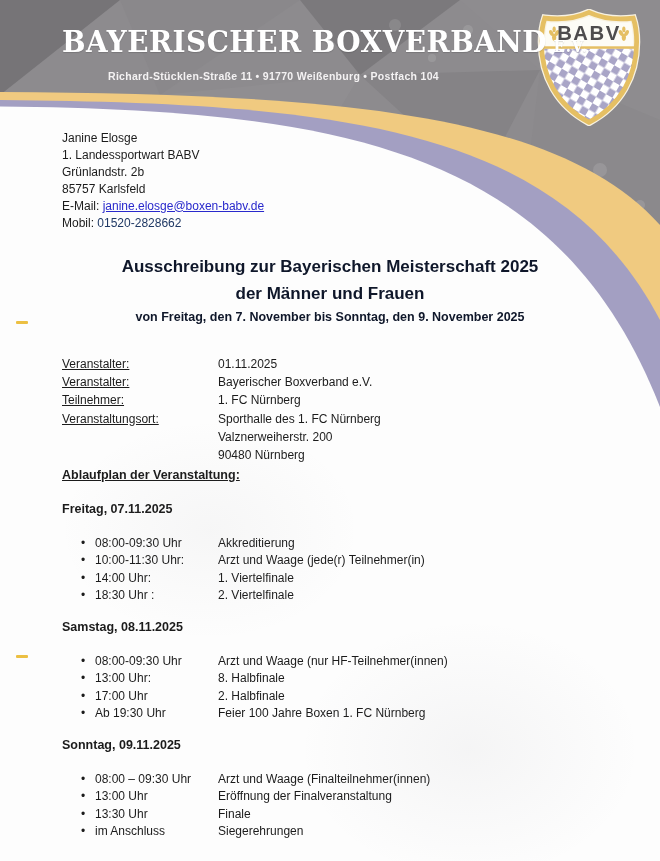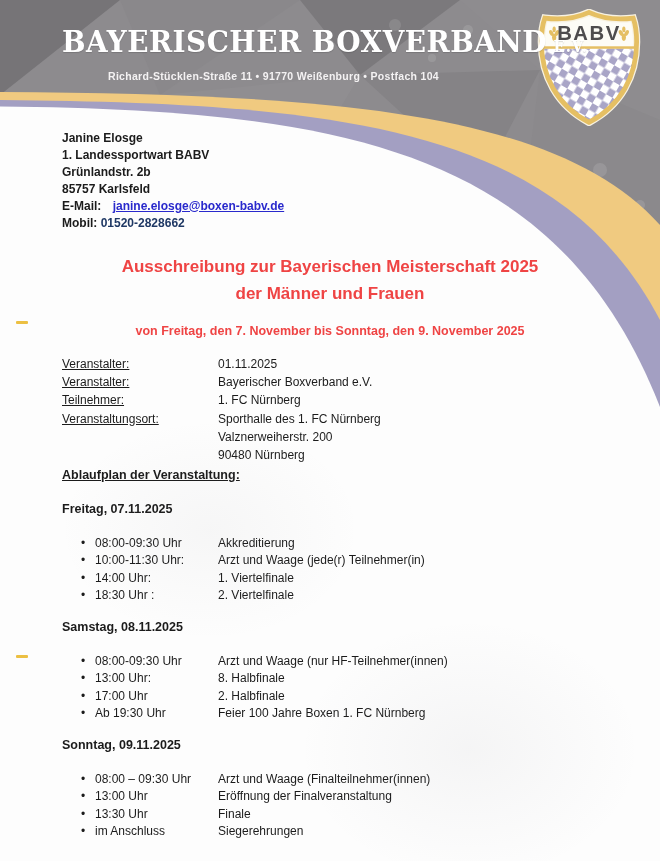--- a/index.html
+++ b/index.html
@@ -17,27 +17,27 @@
     transform:scaleX(0.93); transform-origin:left center;
     text-shadow:0 1px 1px rgba(0,0,0,0.15);
   }
   .org-suffix{font-size:16px; letter-spacing:1px; margin-left:7px;}
   .org-addr{
     margin-top:5px; font-size:10.5px; font-weight:700; letter-spacing:0.3px;
     color:#f4f2f3; white-space:nowrap;margin-left:46px;
   }
   .crest{position:absolute; left:537px; top:9px; width:104px; height:117px;text-align:center;}
   
-  .sender{position:absolute; left:62px; top:130px; font-size:12px; line-height:16.9px;font-weight:bold;}
-  .sender a{color:var(--link-blue); text-decoration:underline;margin-left:8px;}
+  .sender{position:absolute; left:62px; top:130px; font-size:12px; line-height:16.9px;}
+  .sender a{color:var(--link-blue); text-decoration:underline;}
   .phone-number{color:var(--phone-navy);margin-top:16px;}
   
-  .title-block{position:absolute; top:254px; left:0; width:660px; text-align:center; color:#ef4444;}
+  .title-block{position:absolute; top:254px; left:0; width:660px; text-align:center; color:#0f172a;}
   .title-line{font-size:17px; font-weight:700; line-height:26.5px;}
-  .title-sub{font-size:12.5px; font-weight:700; margin-top:17px;}
+  .title-sub{font-size:12.5px; font-weight:700; margin-top:3px;}
   
   .details{position:absolute; left:62px; top:355px; font-size:12px; line-height:18.2px;}
   .drow{display:flex;}
   .dlabel{width:156px; text-decoration:underline; flex:none;}
   .dval.bold{font-weight:400;}
   
   .sched-heading{
     position:absolute; left:62px; top:468px;
     font-size:12.5px; font-weight:700; text-decoration:underline;
   }

